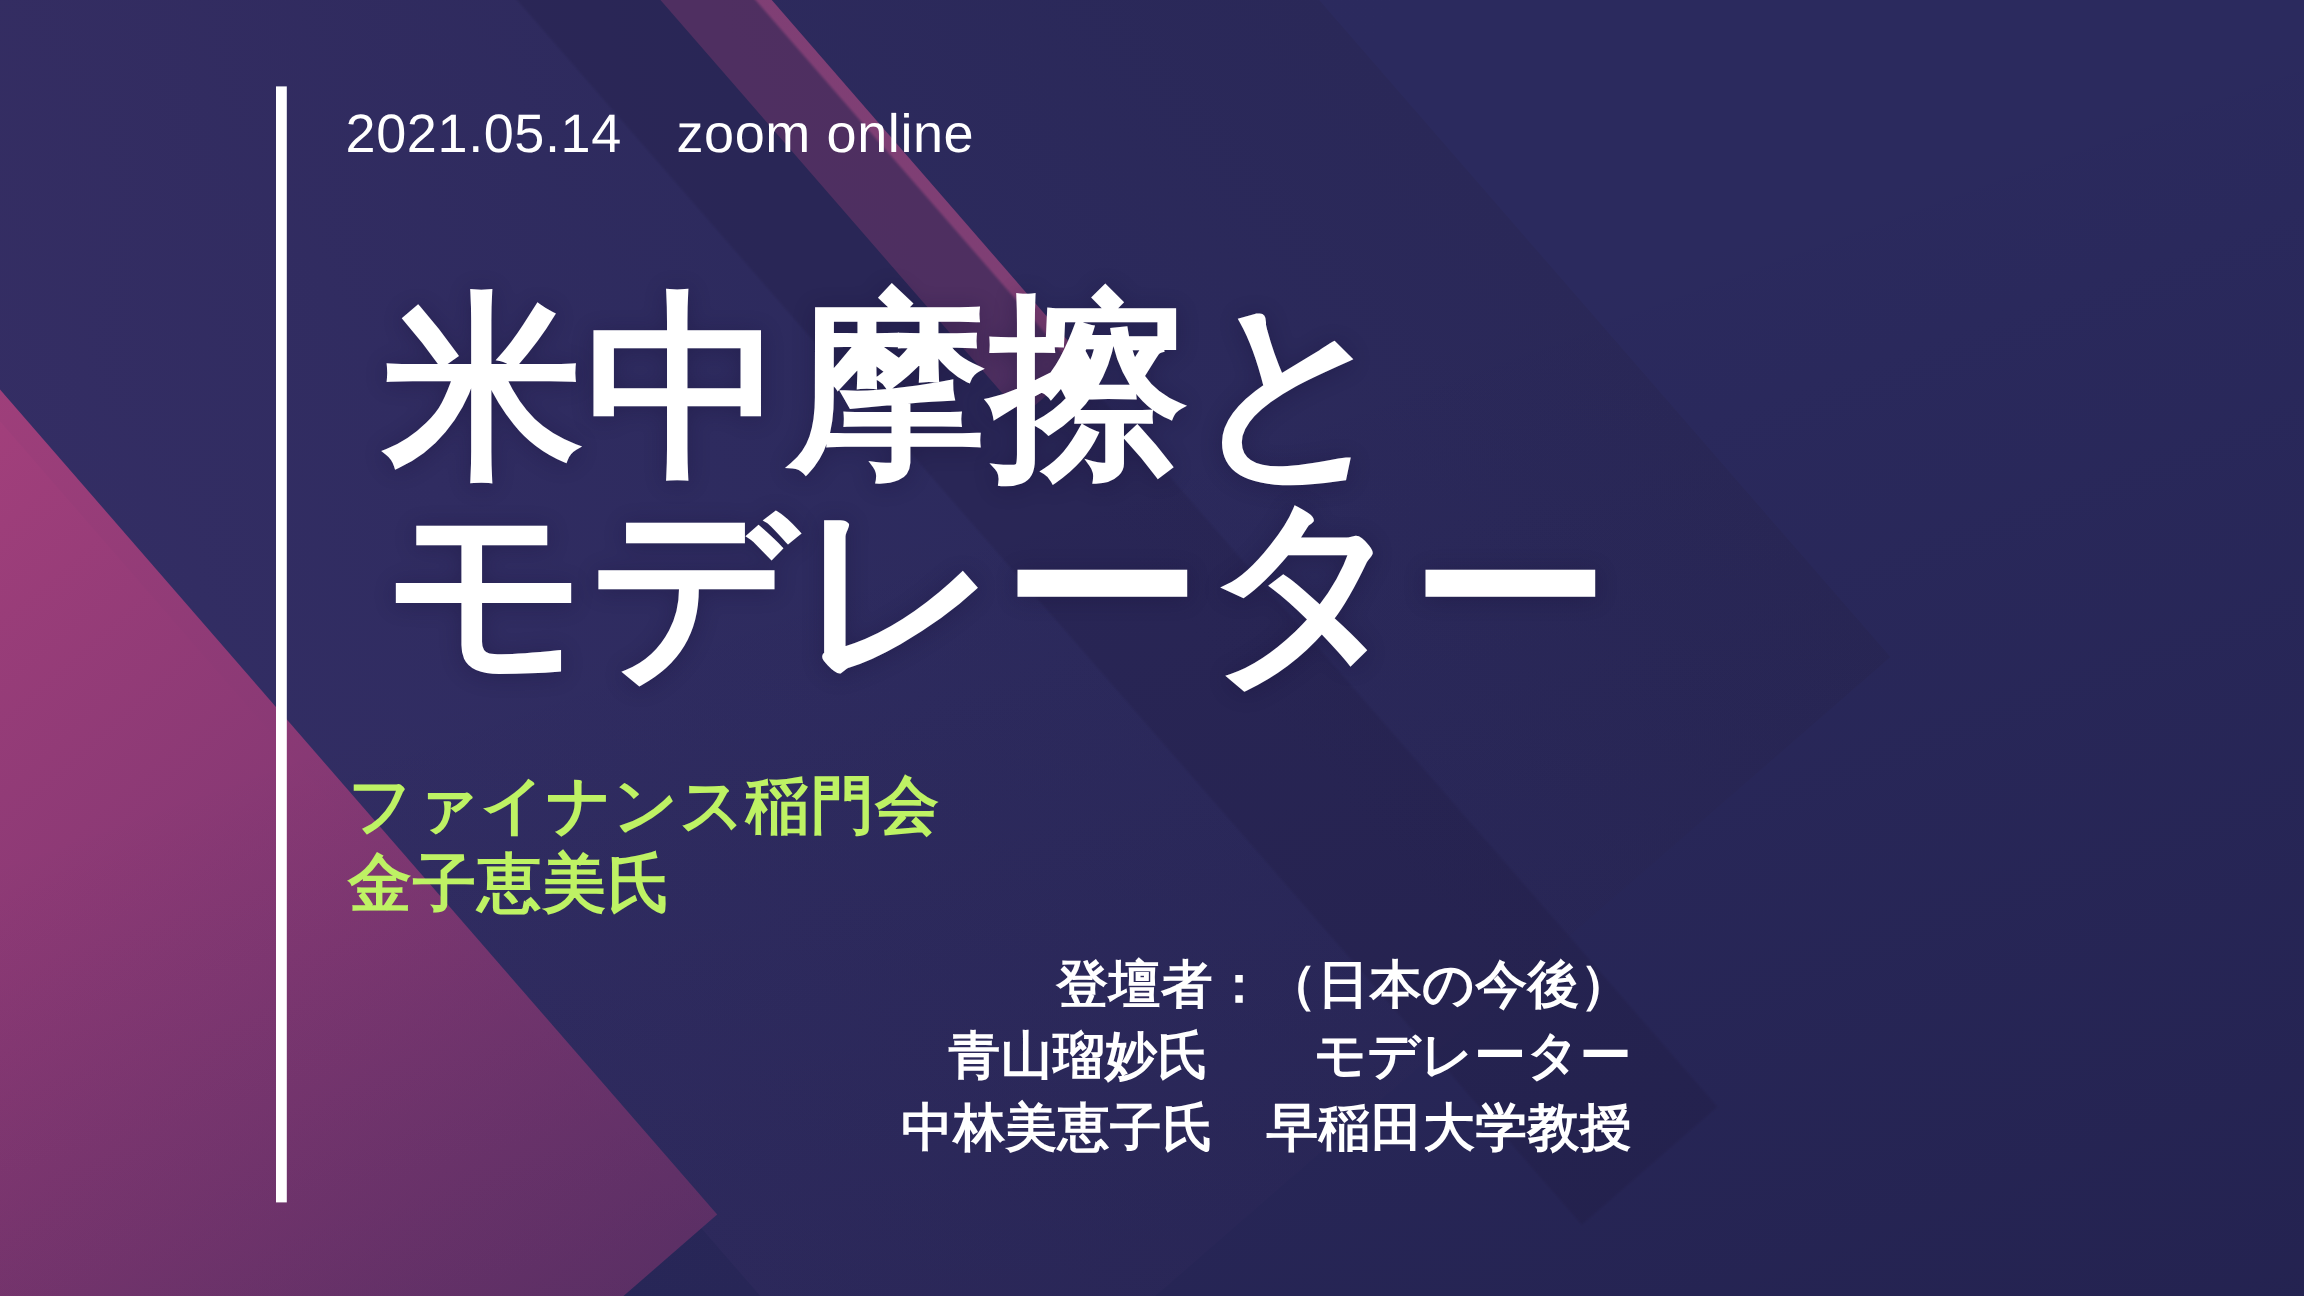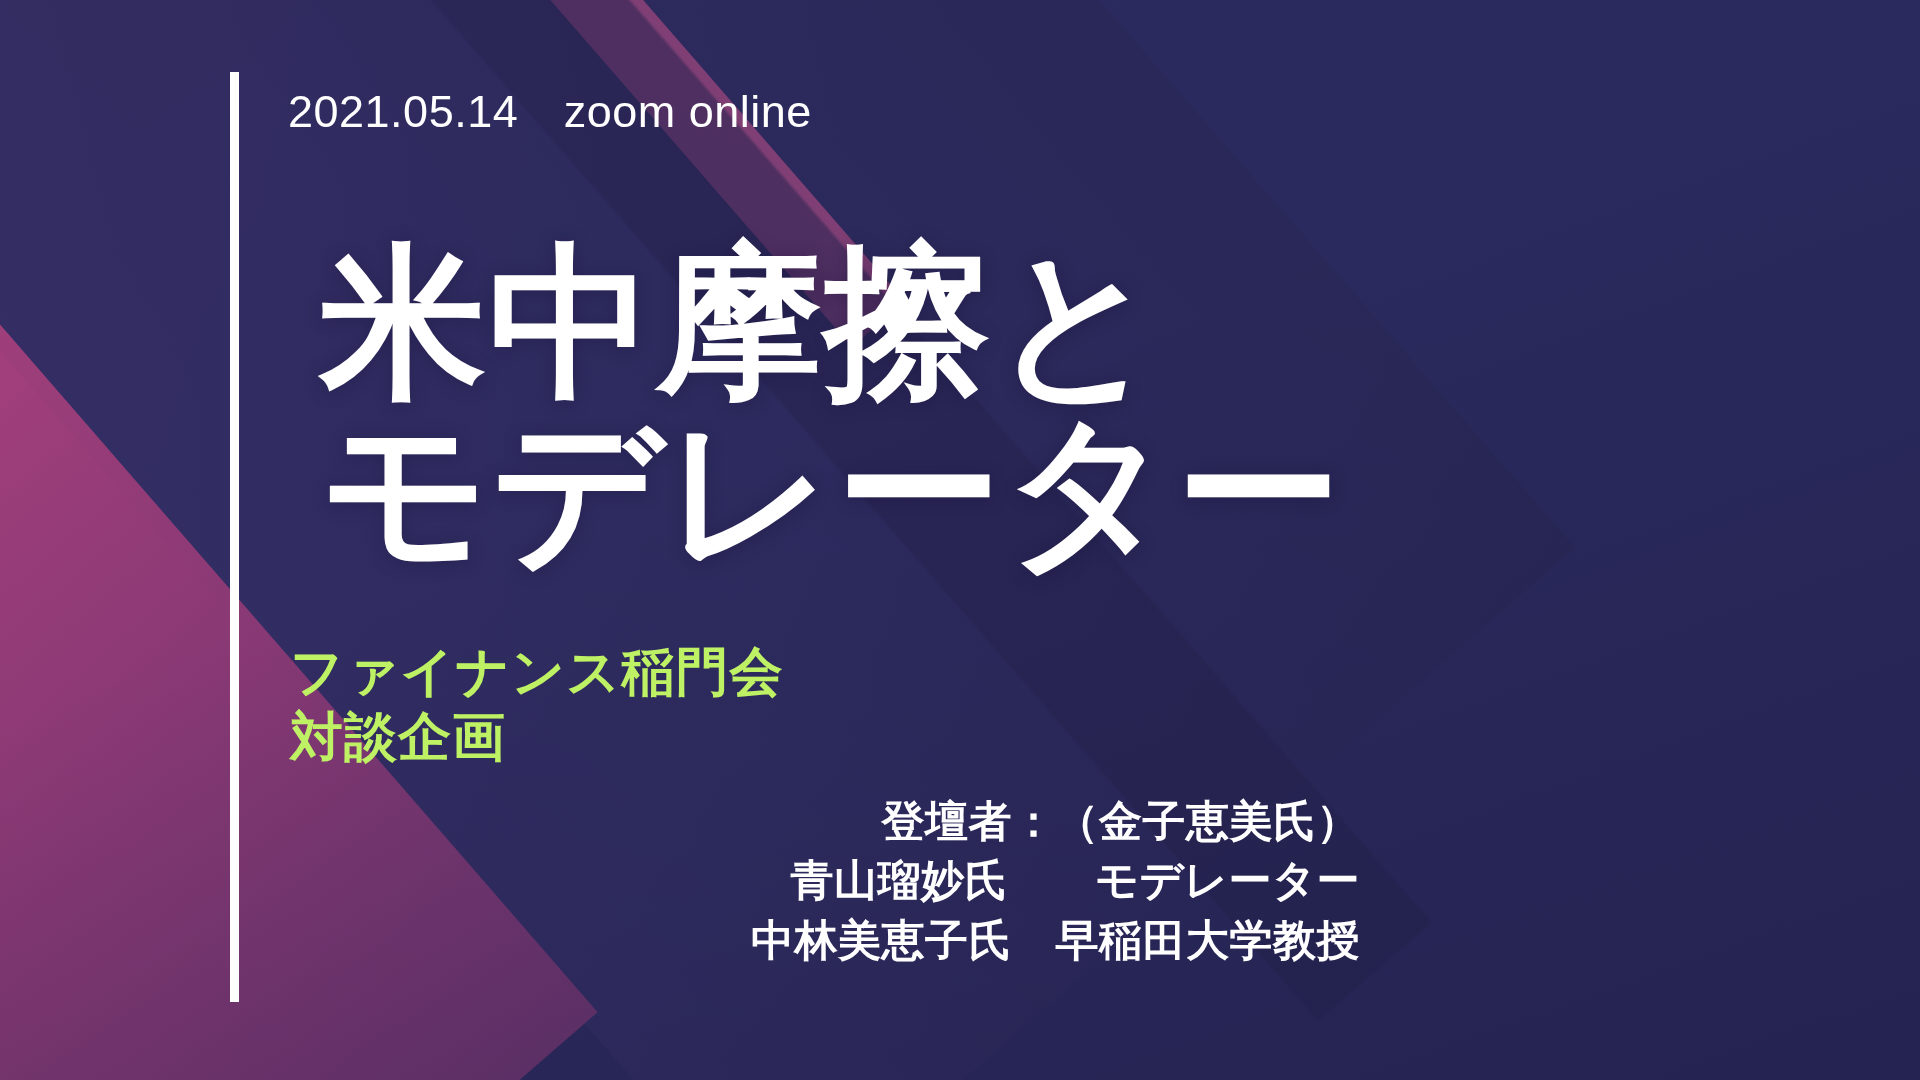--- a/index.html
+++ b/index.html
@@ -149,23 +149,23 @@
 
     <div class="eyebrow">2021.05.14　zoom online</div>
 
     <div class="title">
       <span class="title-line">米中摩擦と</span>
       <span class="title-line">モデレーター</span>
     </div>
 
     <div class="subtitle">
       <span class="subtitle-line">ファイナンス稲門会</span>
-      <span class="subtitle-line">対談企画</span>
+      <span class="subtitle-line">金子恵美氏</span>
     </div>
 
     <div class="speakers">
-      <span class="spk-line">登壇者：（金子恵美氏）</span>
+      <span class="spk-line">登壇者：（日本の今後）</span>
       <span class="spk-line">青山瑠妙氏　　モデレーター</span>
       <span class="spk-line">中林美恵子氏　早稲田大学教授</span>
     </div>
 
   </div>
 </div>
 
 </body></html>

